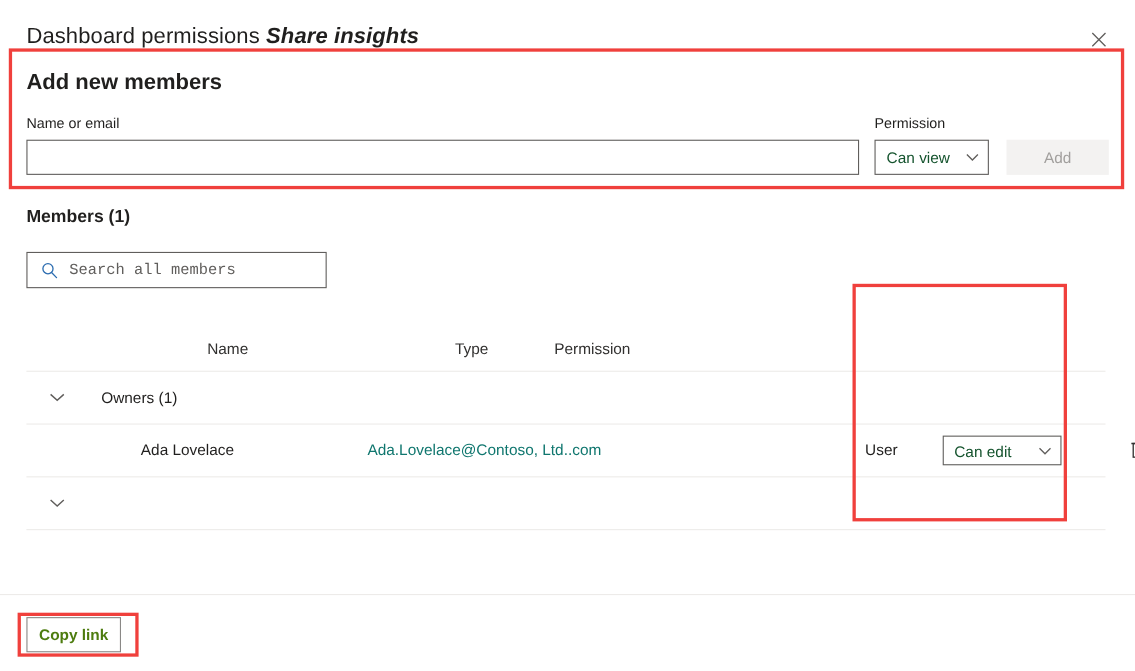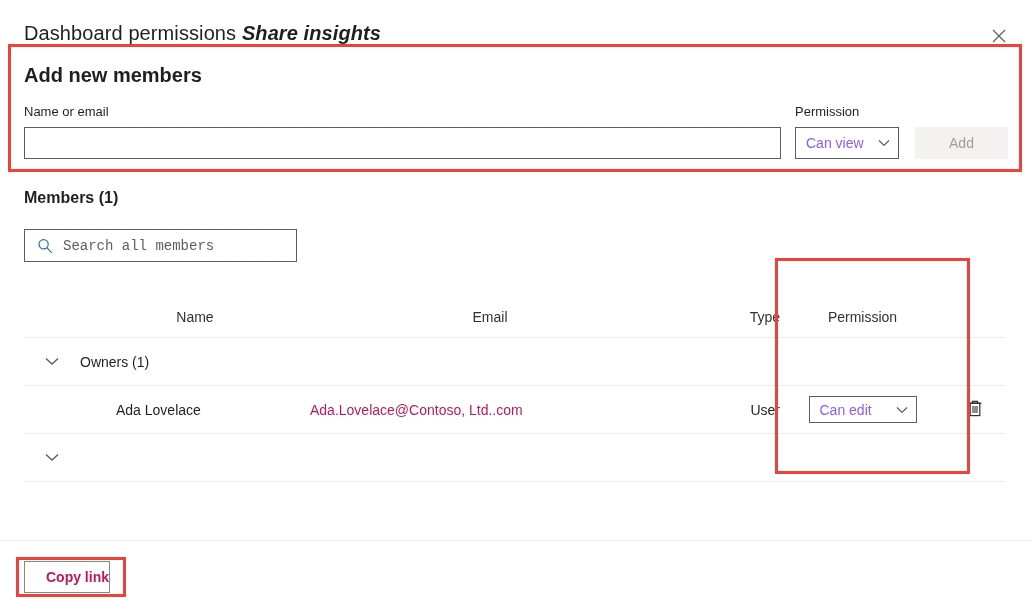--- a/index.html
+++ b/index.html
@@ -98,21 +98,21 @@
 
   .dropdown {
     position: absolute;
     border: 1px solid #605e5c;
     background: #ffffff;
     display: flex;
     align-items: center;
     justify-content: space-between;
     padding: 0 8px 0 10px;
     font-size: 14px;
-    color: #8b5cf6;
+    color: #14532d;
     cursor: pointer;
     user-select: none;
   }
   .dropdown .chev { margin-left: 10px; display: flex; align-items: center; }
   .dd-new-permission {
     left: 795px;
     top: 79px;
     width: 104px;
     height: 32px;
   }
@@ -172,20 +172,21 @@
     left: 24px;
     top: 296px;
     width: 981px;
   }
   .trow {
     position: relative;
     width: 981px;
     display: flex;
     align-items: center;
     border-bottom: 1px solid #edebe9;
+    gap: 12px;
   }
   .thead {
     height: 42px;
     border-bottom: 1px solid #edebe9;
   }
   .thead .cell {
     font-size: 14px;
     color: #323130;
     font-weight: 400;
   }
@@ -211,21 +212,21 @@
   .member-row { height: 48px; }
   .member-name {
     font-size: 14px;
     color: #201f1e;
     text-align: center;
     width: 100%;
     padding-left: 36px;
   }
   .member-email {
     font-size: 14px;
-    color: #be185d;
+    color: #0f766e;
     text-align: center;
     width: 100%;
   }
   .member-type {
     font-size: 14px;
     color: #201f1e;
     text-align: right;
     width: 100%;
   }
   .dd-row-permission {
@@ -266,27 +267,26 @@
     background: #edebe9;
   }
   .copy-link-btn {
     position: absolute;
     left: 24px;
     top: 561px;
     width: 86px;
     height: 32px;
     background: #ffffff;
     border: 1px solid #8a8886;
-    color: #be185d;
+    color: #4d7c0f;
     font-family: "Liberation Sans", sans-serif;
     font-size: 14px;
     font-weight: 600;
     cursor: pointer;
     padding: 0;
-    text-align: right;
   }
 
   
   .annot {
     position: absolute;
     border: 3px solid #f0403c;
     pointer-events: none;
     z-index: 20;
   }
   .annot-add     { left: 8px;   top: 44px;  width: 1014px; height: 128px; }
@@ -339,21 +339,20 @@
     </svg>
   </span>
   <input class="search-input" type="text" placeholder="Search all members" style="">
 </div>
 
 <div class="table">
 
   <div class="trow thead">
     <div class="cell c-expand"></div>
     <div class="cell c-name">Name</div>
-    <div class="cell c-email">Email</div>
     <div class="cell c-type">Type</div>
     <div class="cell c-perm">Permission</div>
     <div class="cell c-del"></div>
   </div>
 
   <div class="trow group-row">
     <div class="cell c-expand">
       <button class="chev-btn">
         <svg width="14" height="9" viewBox="0 0 14 9" aria-hidden="true">
           <path d="M1 1.5 L7 7 L13 1.5" stroke="#605e5c" stroke-width="1.3" fill="none"></path>

